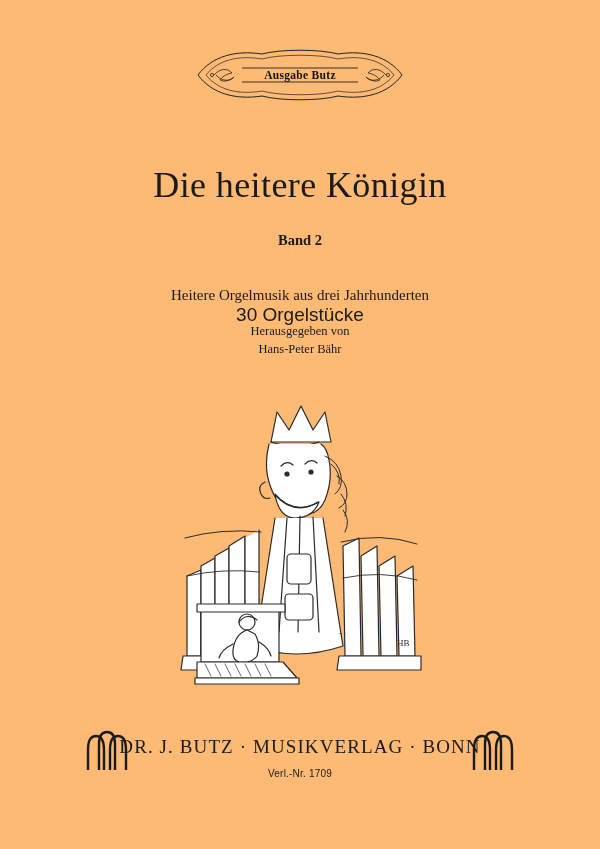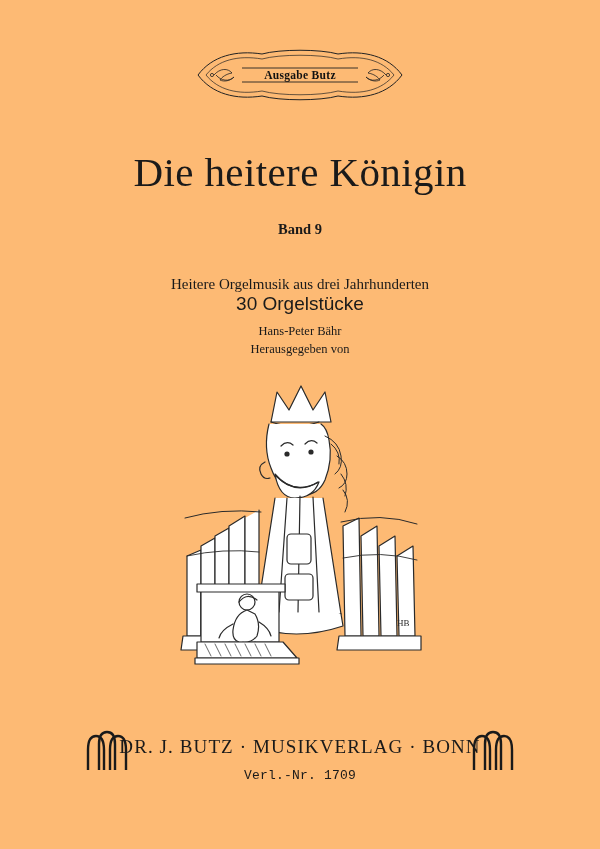--- a/index.html
+++ b/index.html
@@ -51,24 +51,24 @@
   
   .title-block {
     position: absolute;
     left: 0;
     top: 150px;
     width: 600px;
     text-align: center;
   }
   .main-title {
     font-family: "Liberation Serif", serif;
-    font-size: 41px;
+    font-size: 36px;
     font-weight: normal;
     letter-spacing: 0.4px;
-    margin: 0;
+    margin: 16px;
     line-height: 1.1;
   }
   .volume {
     font-family: "Liberation Serif", serif;
     font-size: 14.5px;
     font-weight: bold;
     margin-top: 26px;
   }
   .subtitle {
     font-family: "Liberation Serif", serif;
@@ -86,21 +86,21 @@
     width: 600px;
     text-align: center;
     font-size: 12.5px;
     line-height: 1.45;
   }
   
   .illustration {
     position: absolute;
     left: 50%;
     transform: translateX(-50%);
-    top: 378px;
+    top: 398px;
     width: 330px;
     height: 300px;
     text-align: right;
   }
   .illustration svg { display: block; }
   
   .footer {
     position: absolute;
     left: 0;
     top: 718px;
@@ -120,22 +120,22 @@
   }
   .arch {
     position: absolute;
     top: 8px;
     width: 46px;
     height: 46px;
   }
   .arch.left { left: 84px; }
   .arch.right { right: 84px; }
   .footer-number {
-    font-family: Liberation Mono, monospace;
-    font-size: 13px;
+    font-family: Liberation Sans, sans-serif;
+    font-size: 10px;
     margin-top: 2px;
     letter-spacing: 0.2px;
   }
 </style>
 </head>
 <body>
 
 <div class="page">
 
   <div class="emblem">
@@ -157,28 +157,28 @@
       <g stroke-width="0.9">
         <line x1="52" y1="22" x2="168" y2="22"></line>
         <line x1="52" y1="36" x2="168" y2="36"></line>
       </g>
     </svg>
     <div class="emblem-label">Ausgabe Butz</div>
   </div>
 
   <div class="title-block">
     <h1 class="main-title">Die heitere Königin</h1>
-    <div class="volume">Band 9</div>
+    <div class="volume">Band 2</div>
     <div class="subtitle">Heitere Orgelmusik aus drei Jahrhunderten</div>
     <div class="piece-count">30 Orgelstücke</div>
   </div>
 
   <div class="editor-block">
+    <div>Herausgegeben von</div>
     <div>Hans-Peter Bähr</div>
-    <div>Herausgegeben von</div>
   </div>
 
   <div class="illustration">
     <svg width="330" height="300" viewBox="0 0 330 300" fill="none" stroke="#2a2a2a" stroke-width="1.2" stroke-linecap="round" stroke-linejoin="round">
 
       <g>
         <path d="M136 44 l6 -30 l12 18 l12 -24 l12 24 l12 -18 l6 30 z" fill="#fff"></path>
         <path d="M136 44 q24 8, 48 0"></path>
       </g>
 

